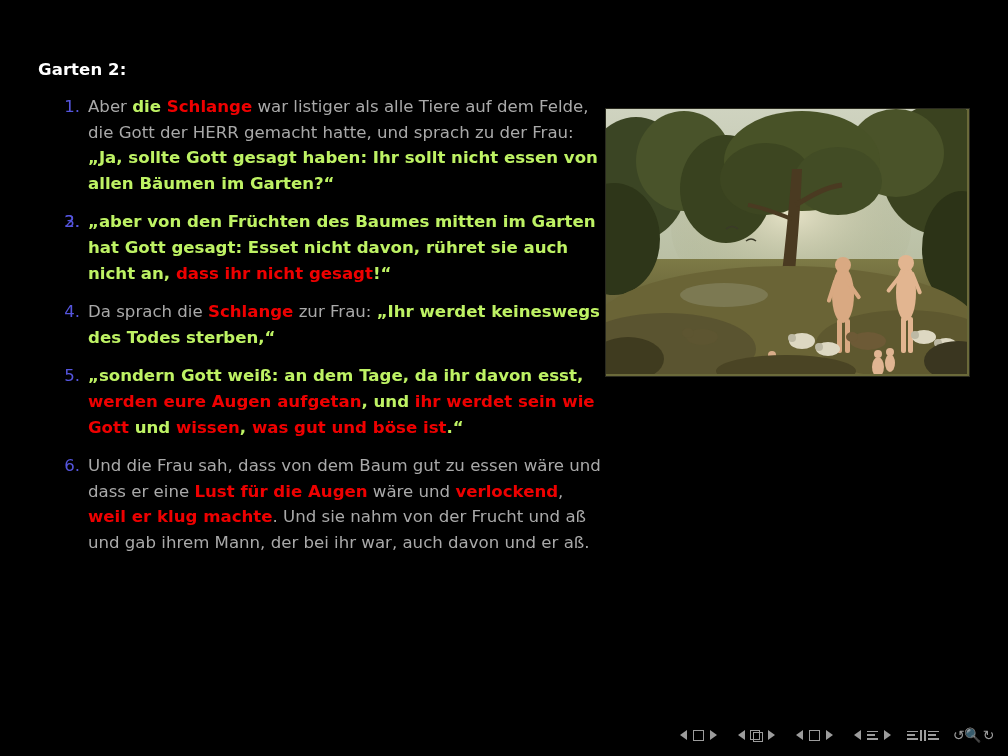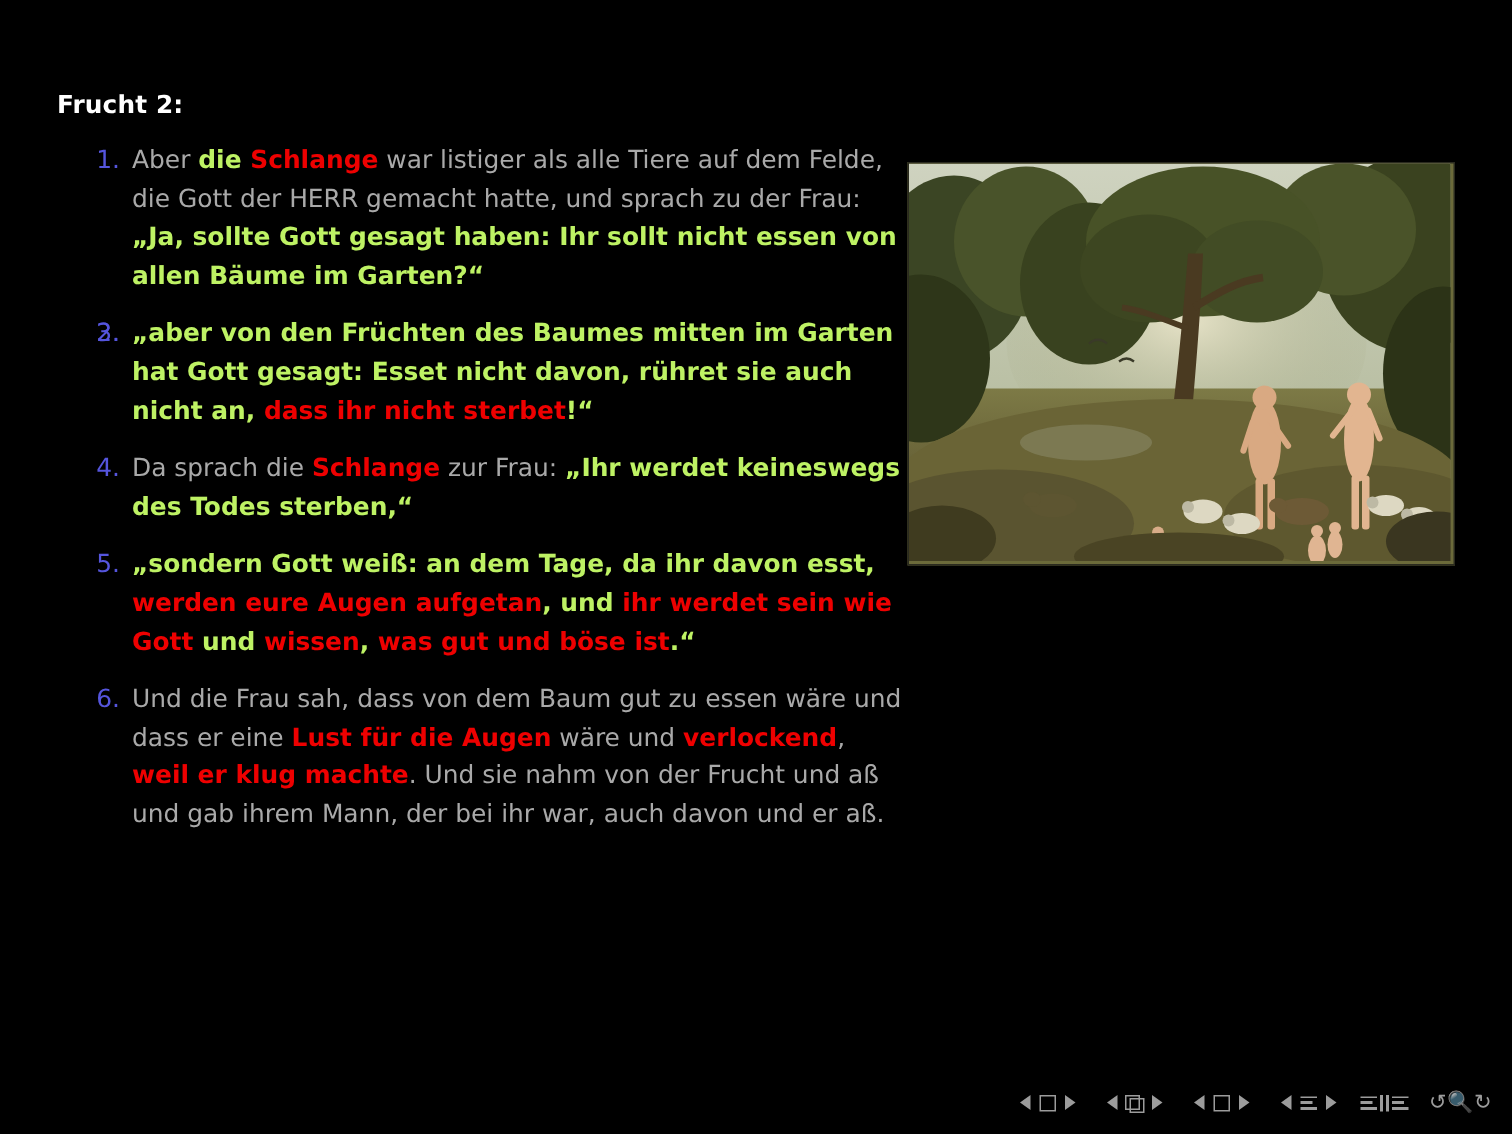--- a/index.html
+++ b/index.html
@@ -154,26 +154,26 @@
     font-size: 14px;
     color: #d8d8d8;
     line-height: 1;
   }
 </style>
 </head>
 <body>
 
 <div class="slide">
 
-  <div class="title">Frucht 2:</div>
+  <div class="title">Garten 2:</div>
 
   <ol class="list" id="enum-list">
-      <li class="item"><span class="num">1.</span><span><span class="g">Aber </span><span class="b">die </span><span class="r">Schlange</span><span class="g"> war listiger als alle Tiere auf dem Felde, die Gott der HERR gemacht hatte, und sprach zu der Frau: </span><span class="b">„Ja, sollte Gott gesagt haben: Ihr sollt nicht essen von allen Bäume im Garten?“</span></span></li>
+      <li class="item"><span class="num">1.</span><span><span class="g">Aber </span><span class="b">die </span><span class="r">Schlange</span><span class="g"> war listiger als alle Tiere auf dem Felde, die Gott der HERR gemacht hatte, und sprach zu der Frau: </span><span class="b">„Ja, sollte Gott gesagt haben: Ihr sollt nicht essen von allen Bäumen im Garten?“</span></span></li>
       <li class="item"><span class="num">2.</span></li>
-      <li class="item"><span class="num">3.</span><span><span class="b">„aber von den Früchten des Baumes mitten im Garten hat Gott gesagt: Esset nicht davon, rühret sie auch nicht an, </span><span class="r">dass ihr nicht sterbet</span><span class="b">!“</span></span></li>
+      <li class="item"><span class="num">3.</span><span><span class="b">„aber von den Früchten des Baumes mitten im Garten hat Gott gesagt: Esset nicht davon, rühret sie auch nicht an, </span><span class="r">dass ihr nicht gesagt</span><span class="b">!“</span></span></li>
       <li class="item"><span class="num">4.</span><span><span class="g">Da sprach die </span><span class="r">Schlange</span><span class="g"> zur Frau: </span><span class="b">„Ihr werdet keineswegs des Todes sterben,“</span></span></li>
       <li class="item"><span class="num">5.</span><span><span class="b">„sondern Gott weiß: an dem Tage, da ihr davon esst, </span><span class="r">werden eure Augen aufgetan</span><span class="b">, und </span><span class="r">ihr werdet sein wie Gott</span><span class="b"> und </span><span class="r">wissen</span><span class="b">, </span><span class="r">was gut und böse ist</span><span class="b">.“</span></span></li>
       <li class="item"><span class="num">6.</span><span><span class="g">Und die Frau sah, dass von dem Baum gut zu essen wäre und dass er eine </span><span class="r">Lust für die Augen</span><span class="g"> wäre und </span><span class="r">verlockend</span><span class="g">, </span><span class="r">weil er klug machte</span><span class="g">. Und sie nahm von der Frucht und aß und gab ihrem Mann, der bei ihr war, auch davon und er aß.</span></span></li>
     </ol>
 
   <div class="picture">
     <svg width="361" height="265" viewBox="0 0 361 265" xmlns="http://www.w3.org/2000/svg" aria-hidden="true">
       <defs>
         <linearGradient id="sky" x1="0" y1="0" x2="0" y2="1">
           <stop offset="0%" stop-color="#cfd3c0"></stop>

